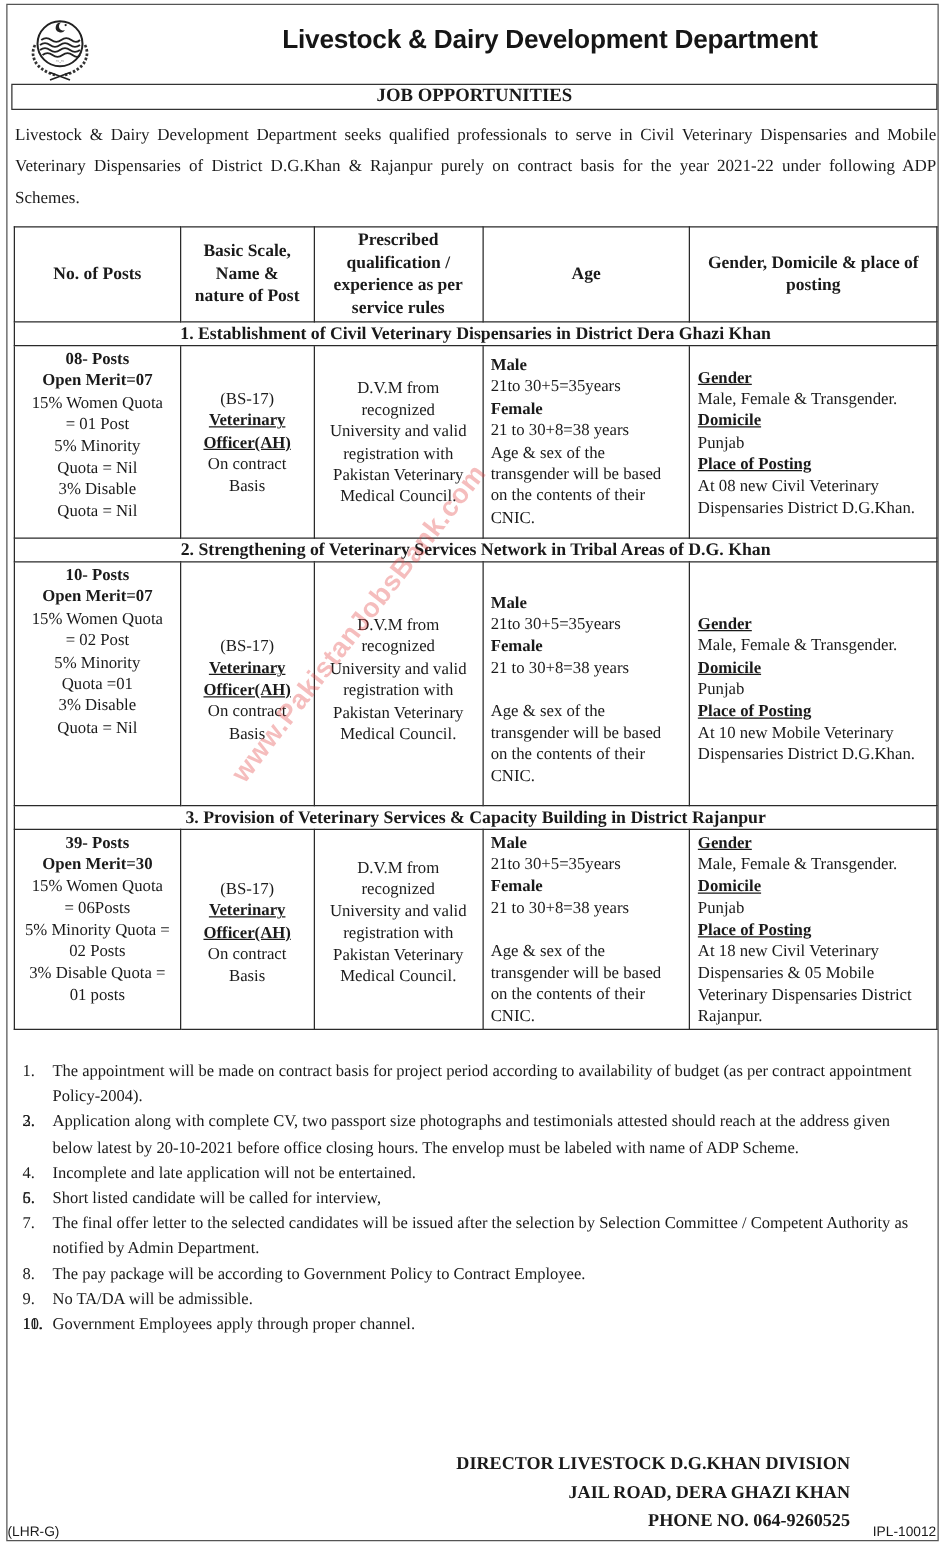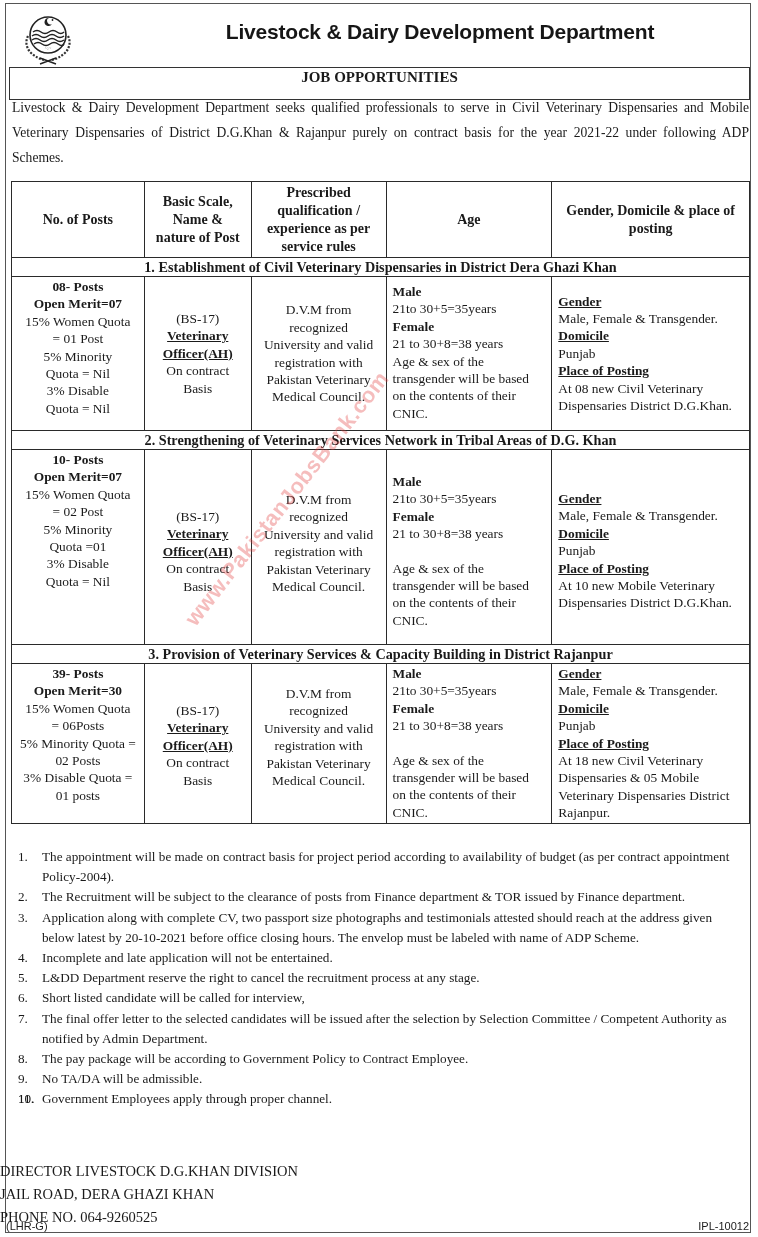--- a/index.html
+++ b/index.html
@@ -1,35 +1,35 @@
 <!DOCTYPE html>
 <html><head>
 <meta charset="utf-8">
 <style>
   html, body { margin: 0; padding: 0; background: #ffffff; }
   body { width: 758px; height: 1237px; position: relative; overflow: hidden; color: #1a1a1a; font-family: "Liberation Serif", serif; }
   .page-frame { position: absolute; left: 5px; top: 3px; width: 746px; height: 1230px; border: 1px solid #555; box-sizing: border-box; }
   .header { position: absolute; left: 0; top: 0; width: 650px; height: 66px; }
   .logo { position: absolute; left: 16px; top: 10px; width: 62px; height: 56px; }
   .title { position: absolute; left: 160px; top: 20px; width: 560px; text-align: center; font-family: "Liberation Sans", sans-serif; font-weight: bold; font-size: 21px; letter-spacing: -0.2px; color: #161616; }
-  .job-banner { position: absolute; left: 9px; top: 67px; width: 741px; height: 33px; border: 1.5px solid #333; box-sizing: border-box; text-align: center; font-weight: bold; font-size: 15px; line-height: 19px; }
+  .job-banner { position: absolute; left: 9px; top: 67px; width: 741px; height: 21px; border: 1.5px solid #333; box-sizing: border-box; text-align: center; font-weight: bold; font-size: 15px; line-height: 19px; }
   .intro { position: absolute; left: 12px; top: 95px; width: 737px; font-size: 13.6px; line-height: 25px; text-align: justify; text-align-last: left; }
   table.jobs { position: absolute; left: 11px; top: 181px; width: 739px; border-collapse: collapse; font-size: 13.4px; }
   table.jobs td, table.jobs th { border: 1.3px solid #2a2a2a; padding: 0; vertical-align: middle; }
   table.jobs th { font-weight: bold; font-size: 14px; line-height: 18px; text-align: center; height: 75px; }
   .scheme-row td { font-weight: bold; font-size: 14.2px; text-align: center; padding: 0 0 0 5px; height: 18px; line-height: 17px; }
   .cell-center { text-align: center; line-height: 17.4px; }
   .cell-left { text-align: left; padding-left: 6px !important; line-height: 17.4px; }
   .b { font-weight: bold; }
   .u { text-decoration: underline; font-weight: bold; }
   .gap { height: 17px; }
   .notes { position: absolute; left: 18px; top: 847px; width: 722px; font-size: 13.2px; line-height: 20.2px; margin: 0; padding: 0; list-style: none; }
   .notes li { position: relative; padding-left: 24px; }
   .notes li .num { position: absolute; left: 0; top: 0; }
-  .footer-block { position: absolute; left: 0; top: 1160px; width: 680px; text-align: left; font-weight: normal; font-size: 14.5px; line-height: 23px; }
+  .footer-block { position: absolute; left: 0; top: 1160px; width: 680px; text-align: right; font-weight: bold; font-size: 14.5px; line-height: 23px; }
   .code-left { position: absolute; left: 6px; top: 1220px; font-family: "Liberation Sans", sans-serif; font-size: 11px; }
   .code-right { position: absolute; right: 9px; top: 1220px; font-family: "Liberation Sans", sans-serif; font-size: 11px; }
   .watermark { position: absolute; left: 190px; top: 610px; transform: rotate(-52deg); transform-origin: left center; font-family: "Liberation Sans", sans-serif; font-weight: bold; font-size: 22px; color: #e23a3a; opacity: 0.33; white-space: nowrap; pointer-events: none; letter-spacing: 0.5px; }
 </style>
 </head>
 <body>
 
 <div class="page-frame"></div>
 
 <div class="header">
@@ -233,24 +233,24 @@
         <div>Rajanpur.</div>
       </td>
     </tr>
   </tbody>
 </table>
 
 <div class="watermark">www.PakistanJobsBank.com</div>
 
 <ol class="notes">
   <li><span class="num">1.</span><span>The appointment will be made on contract basis for project period according to availability of budget (as per contract appointment Policy-2004).</span></li>
-  <li><span class="num">2.</span><span>The Recruitment will be subject to the clearance of posts from Finance department &amp; TOR issued by Finance department.</span></li>
+  <li><span class="num">2.</span></li>
   <li><span class="num">3.</span><span>Application along with complete CV, two passport size photographs and testimonials attested should reach at the address given below latest by 20-10-2021 before office closing hours. The envelop must be labeled with name of ADP Scheme.</span></li>
   <li><span class="num">4.</span><span>Incomplete and late application will not be entertained.</span></li>
-  <li><span class="num">5.</span><span>L&amp;DD Department reserve the right to cancel the recruitment process at any stage.</span></li>
+  <li><span class="num">5.</span></li>
   <li><span class="num">6.</span><span>Short listed candidate will be called for interview,</span></li>
   <li><span class="num">7.</span><span>The final offer letter to the selected candidates will be issued after the selection by Selection Committee / Competent Authority as notified by Admin Department.</span></li>
   <li><span class="num">8.</span><span>The pay package will be according to Government Policy to Contract Employee.</span></li>
   <li><span class="num">9.</span><span>No TA/DA will be admissible.</span></li>
   <li><span class="num">10.</span></li>
   <li><span class="num">11.</span><span>Government Employees apply through proper channel.</span></li>
 </ol>
 
 <div class="footer-block">
   <div>DIRECTOR LIVESTOCK D.G.KHAN DIVISION</div>

